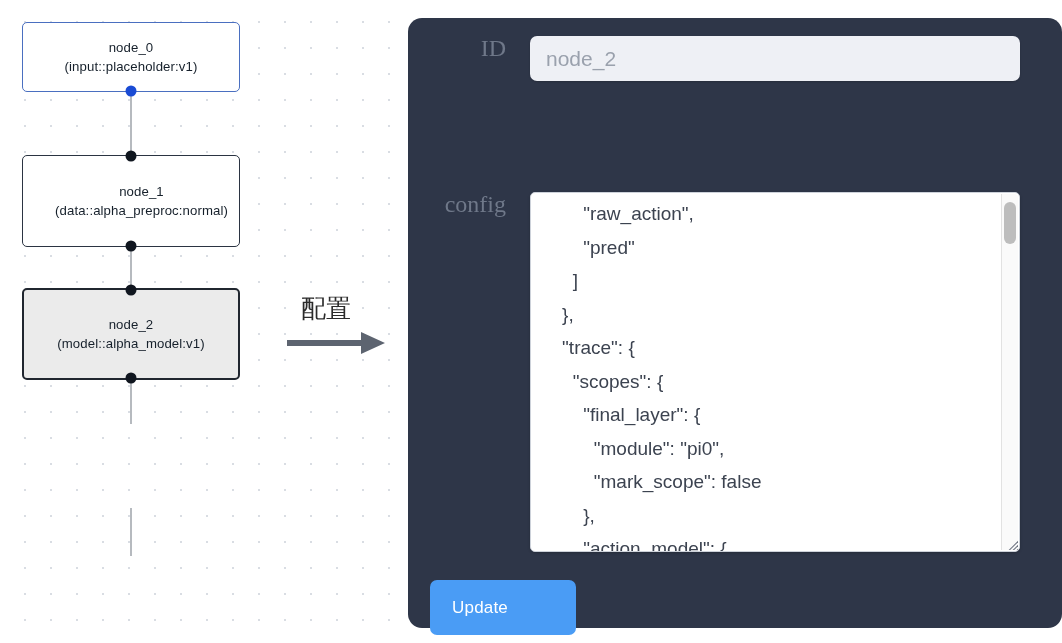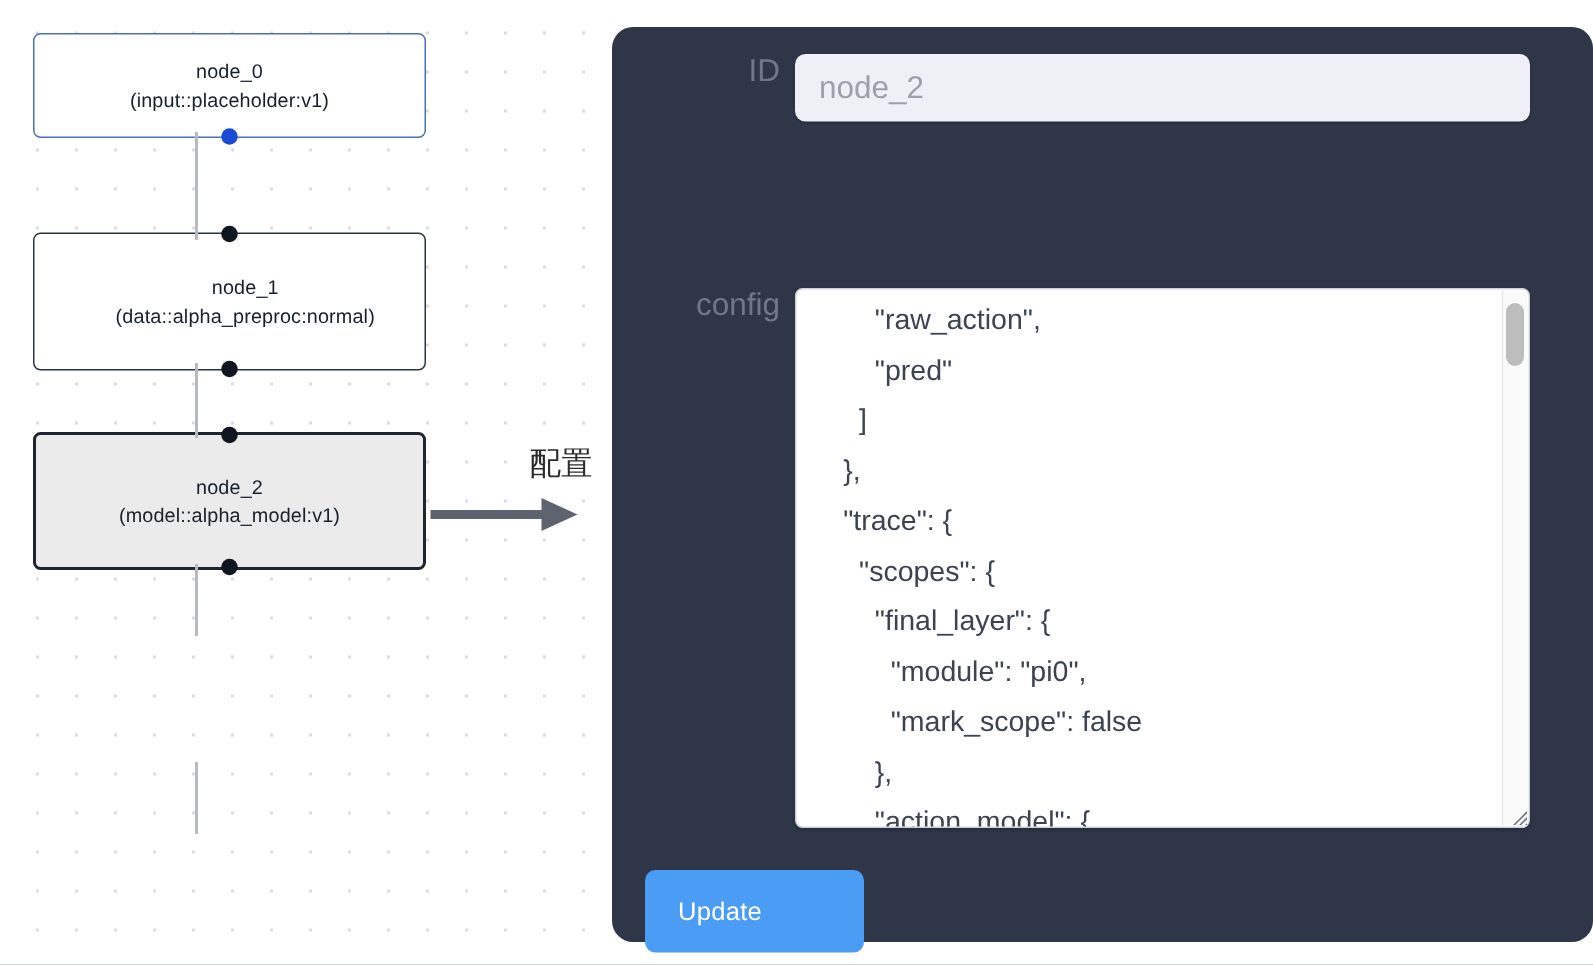--- a/index.html
+++ b/index.html
@@ -30,21 +30,21 @@
   
   #graph-canvas {
     position: absolute;
     left: 0; top: 0;
     width: 400px; height: 643px;
   }
 
   .node {
     position: absolute;
     left: 22px;
-    width: 262px;
+    width: 218px;
     box-sizing: border-box;
     border: 1.6px solid #2b3442;
     border-radius: 5px;
     background: #ffffff;
     color: #16202b;
     font-size: 13.2px;
     line-height: 19px;
     text-align: center;
     display: flex;
     align-items: center;
@@ -90,23 +90,23 @@
   }
 
   
   #annotation {
     position: absolute;
     left: 285px;
     top: 296px;
     width: 110px;
   }
   #annotation .anno-label {
-    font-size: 21px;
+    font-size: 25px;
     color: #2b2b2b;
-    text-align: right;
+    text-align: left;
     padding-left: 16px;
     line-height: 26px;
     font-family: "DejaVu Sans", sans-serif;
   }
   #annotation .anno-arrow {
     margin-top: 7px;
     display: block;
   }
 
   
@@ -126,25 +126,26 @@
     left: 0;
     width: 100%;
     display: flex;
     align-items: flex-start;
   }
   .field-label {
     width: 122px;
     flex: 0 0 122px;
     text-align: right;
     color: #6f7889;
-    font-size: 21px;
+    font-size: 24px;
     line-height: 24px;
-    padding-right: 10px;
+    padding-right: 24px;
     box-sizing: border-box;
     user-select: none;
+    font-family: Liberation Serif, serif;
   }
   .field-input {
     box-sizing: border-box;
     width: 490px;
     height: 45px;
     background: #eef0f5;
     border: none;
     border-radius: 7px;
     color: #848c99;
     font-size: 21px;

